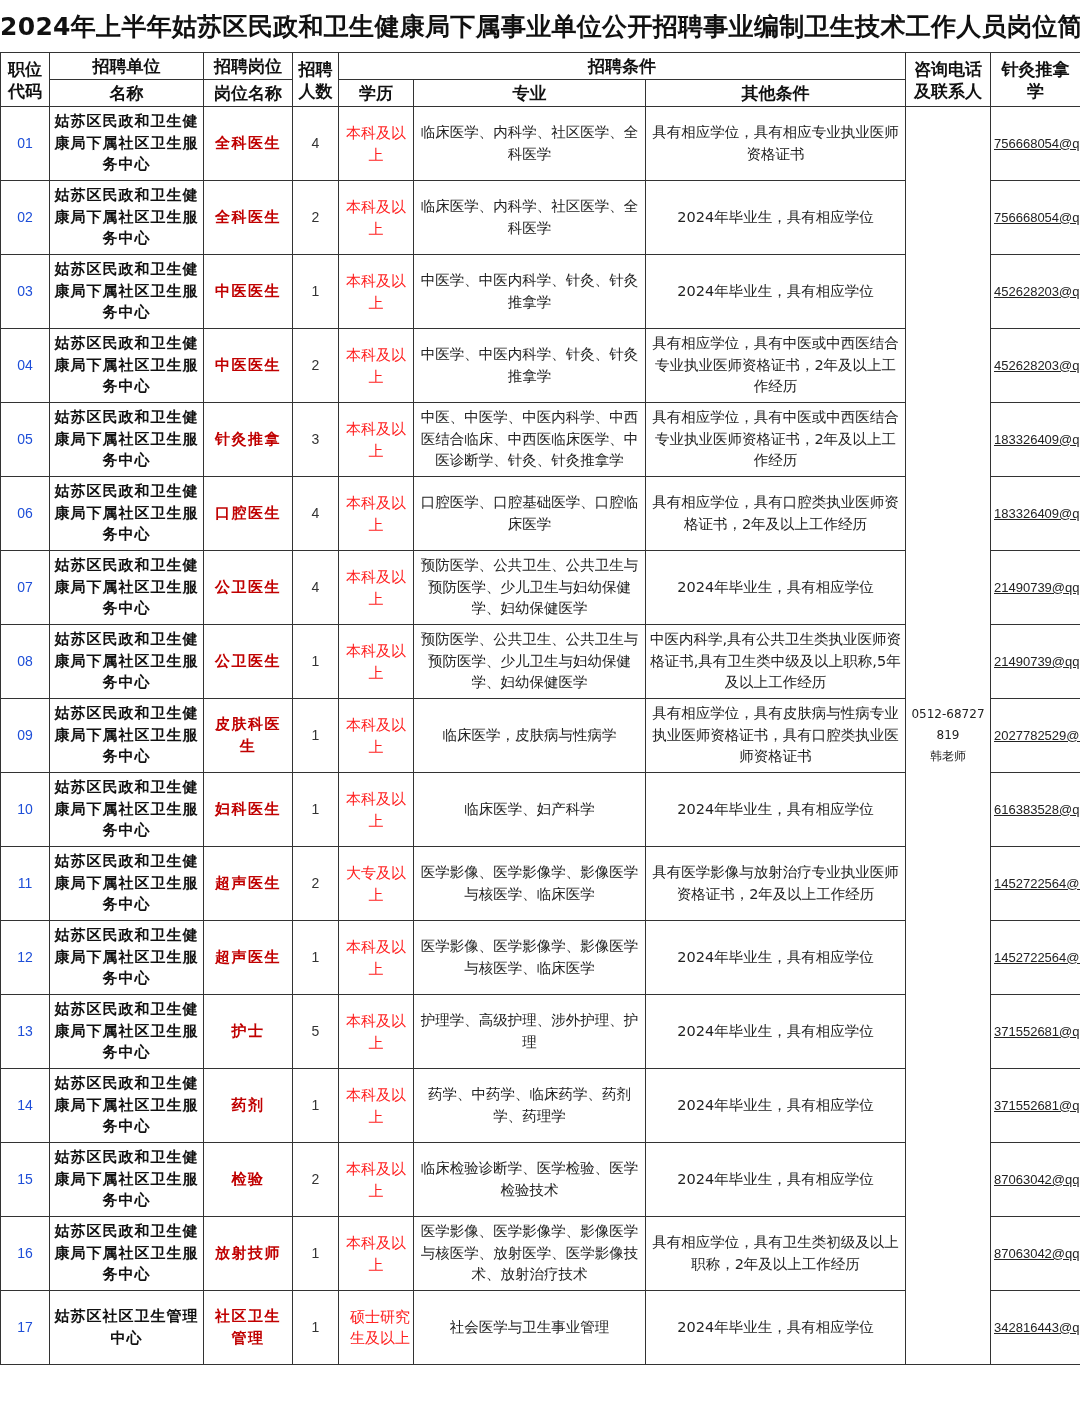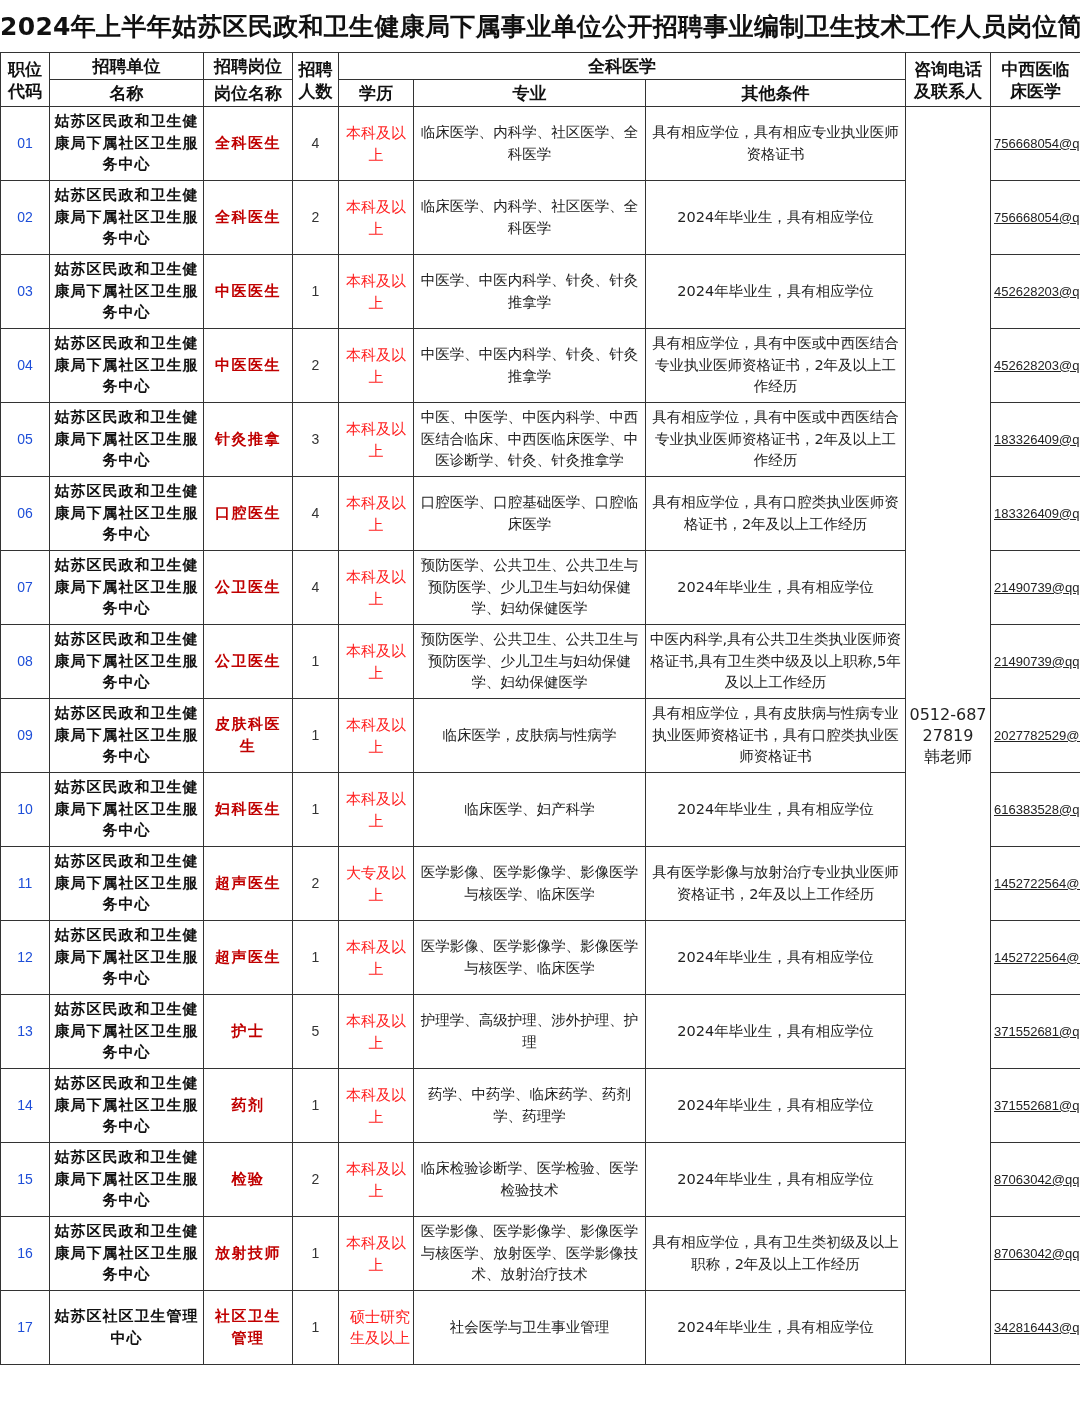--- a/index.html
+++ b/index.html
@@ -11,21 +11,21 @@
   th.h1 { height:26px; }
   th.h2 { height:26px; }
   td { font-size:14px; line-height:21.5px; height:73px; }
   td.code { font-family:"Liberation Sans", sans-serif; font-size:14px; color:#1d4ed8; }
   td.unit { font-weight:bold; font-size:15px; letter-spacing:1px; color:#111; line-height:21.5px; }
   td.pos { color:#c00000; font-weight:bold; font-size:15px; letter-spacing:1.5px; }
   td.num { font-family:"Liberation Sans", sans-serif; font-size:14px; color:#333; }
   td.edu { color:#ff2020; font-size:15px; line-height:22px; }
   td.major { font-size:14.5px; color:#222; }
   td.other { font-size:14.5px; color:#222; }
-  td.contact { font-size:16px; color:#222; line-height:21px; padding-top:200px; }
+  td.contact { font-size:12px; color:#222; line-height:21px; padding-top:200px; }
   td.email { font-family:"Liberation Sans", sans-serif; font-size:13px; color:#222; line-height:22px; }
   td.email span { text-decoration:underline; }
   .wrap { display:block; }
 </style>
 </head>
 <body>
 
 <div class="title">2024年上半年姑苏区民政和卫生健康局下属事业单位公开招聘事业编制卫生技术工作人员岗位简介表</div>
 
 <table class="grid">
@@ -39,23 +39,23 @@
       <col style="width:260px">
       <col style="width:85px">
       <col style="width:90px">
   </colgroup>
   <thead>
     <tr>
       <th class="h1" rowspan="2">职位代码</th>
       <th class="h1">招聘单位</th>
       <th class="h1">招聘岗位</th>
       <th class="h1" rowspan="2">招聘人数</th>
-      <th class="h1" colspan="3">全科医学</th>
+      <th class="h1" colspan="3">招聘条件</th>
       <th class="h1" rowspan="2">咨询电话及联系人</th>
-      <th class="h1" rowspan="2">中西医临床医学</th>
+      <th class="h1" rowspan="2">针灸推拿学</th>
     </tr>
     <tr>
       <th class="h2">名称</th>
       <th class="h2">岗位名称</th>
       <th class="h2">学历</th>
       <th class="h2">专业</th>
       <th class="h2">其他条件</th>
     </tr>
   </thead>
   <tbody id="tbody">

